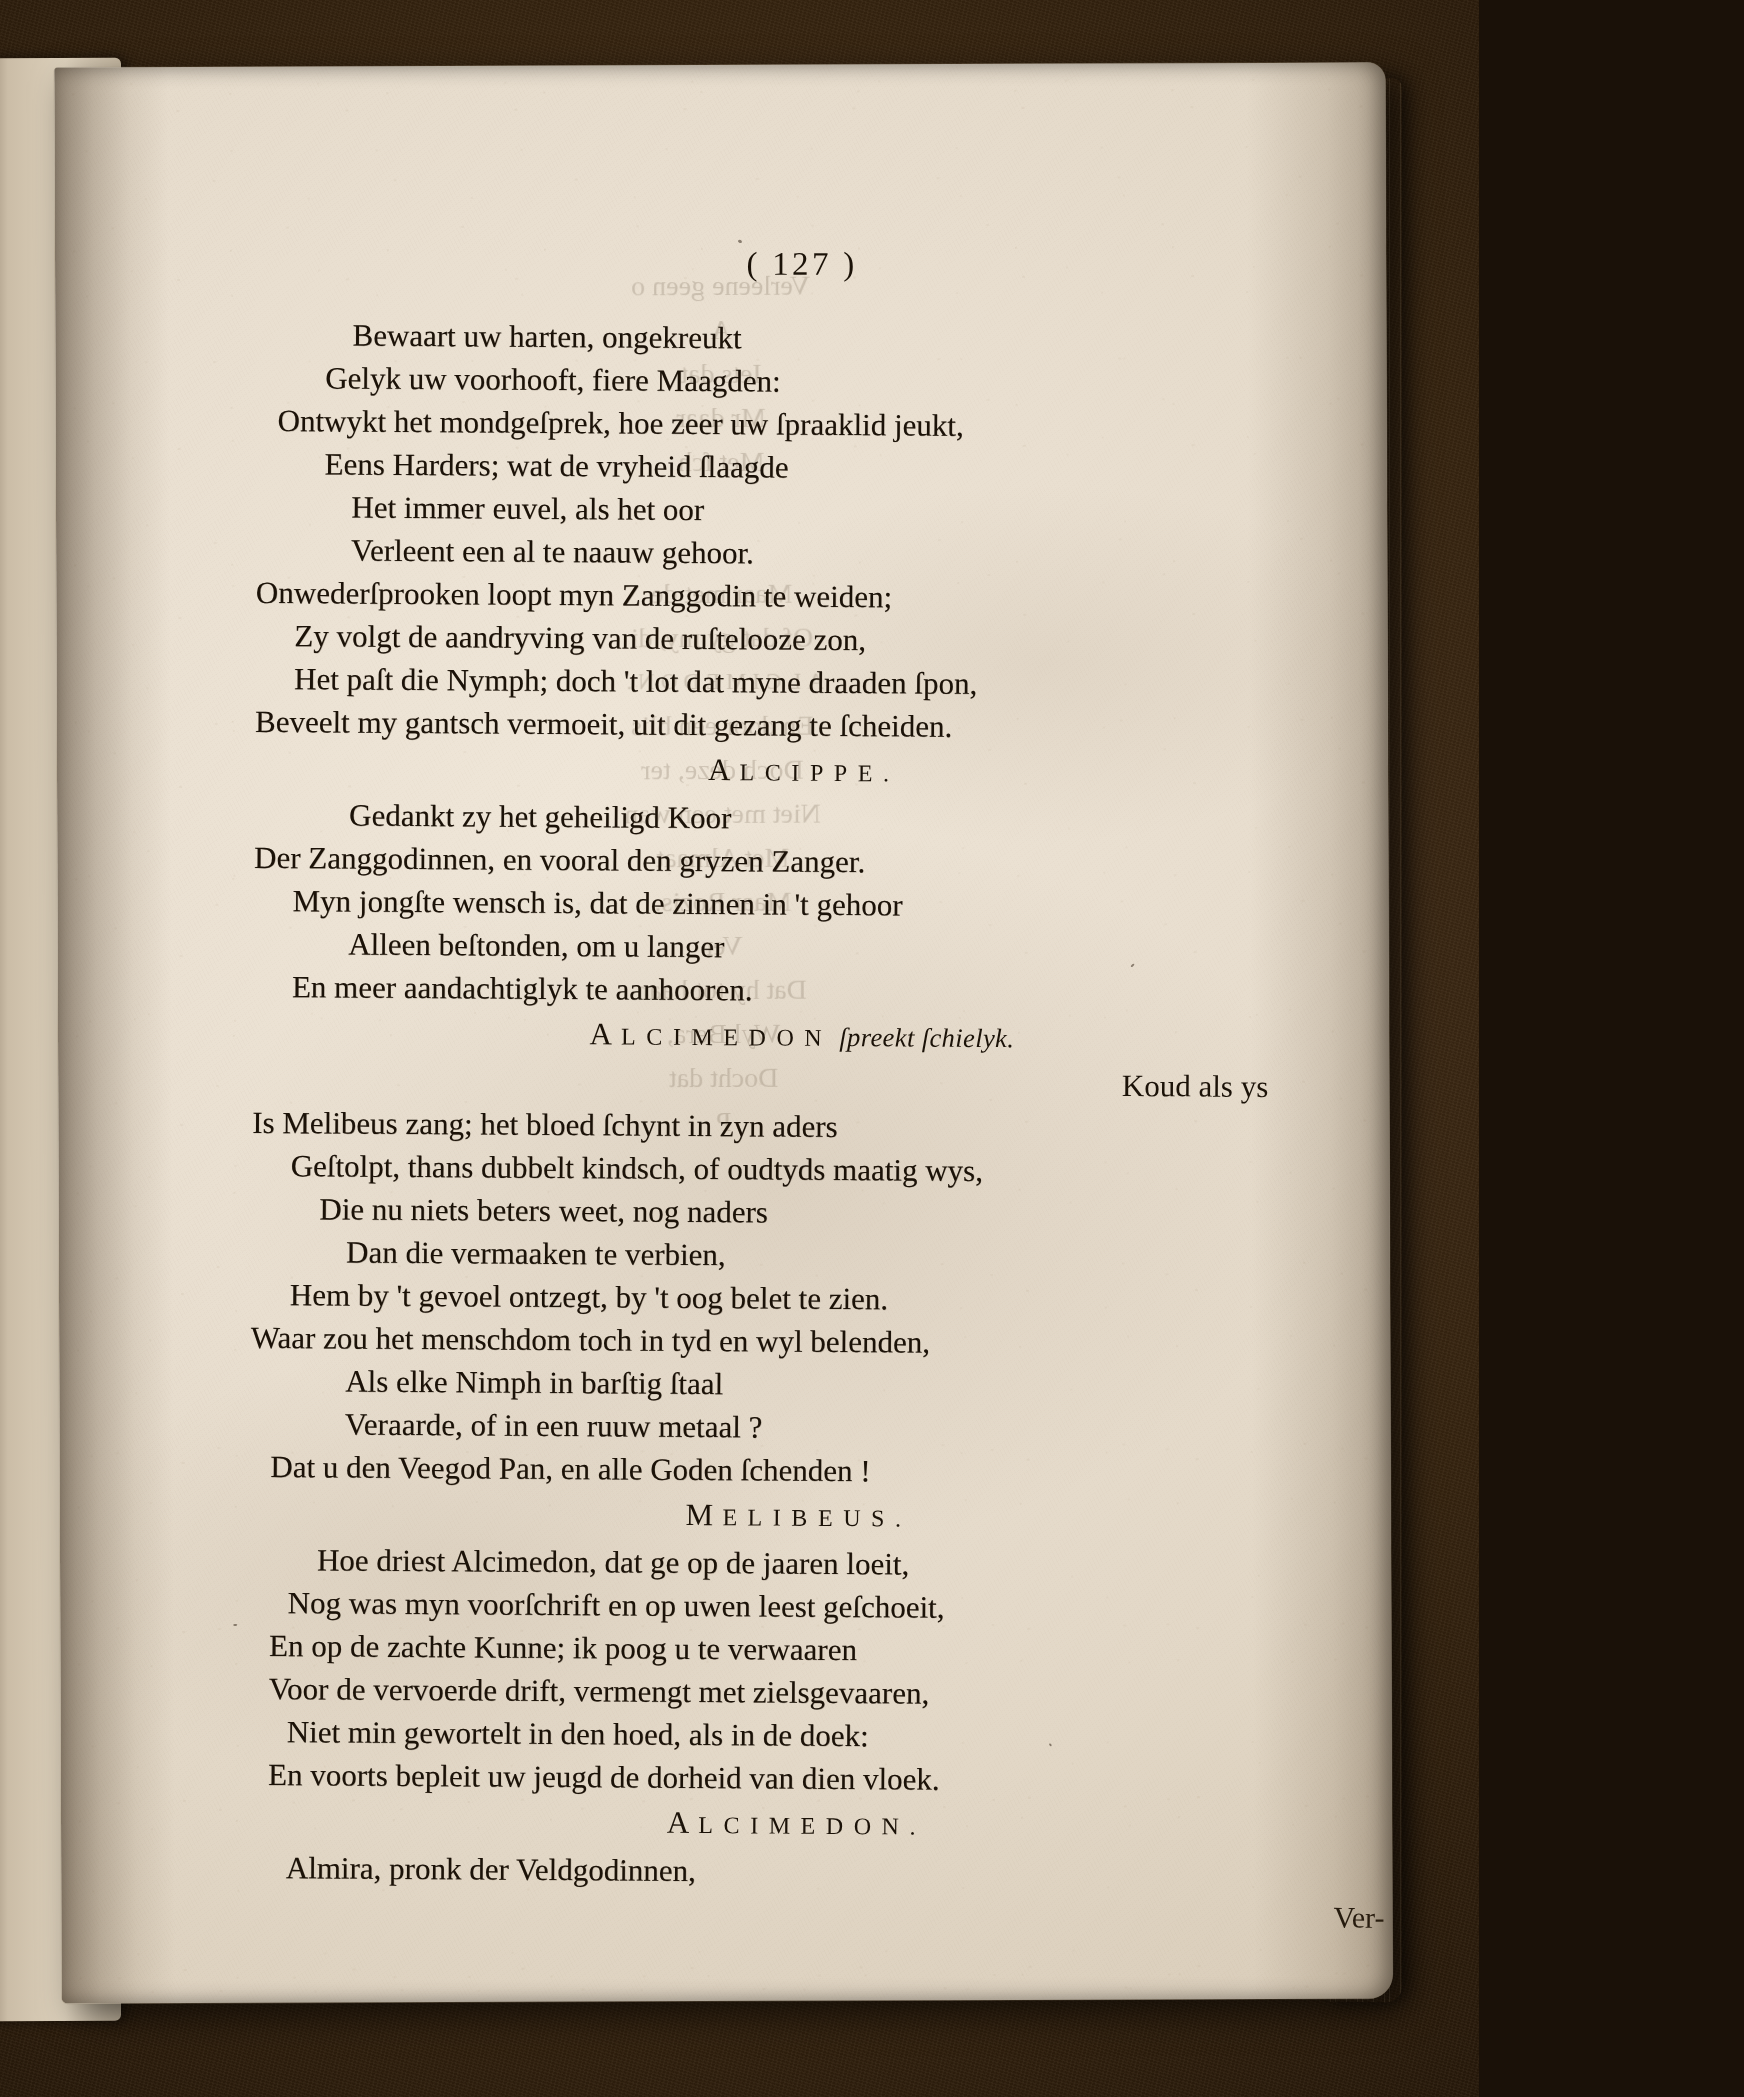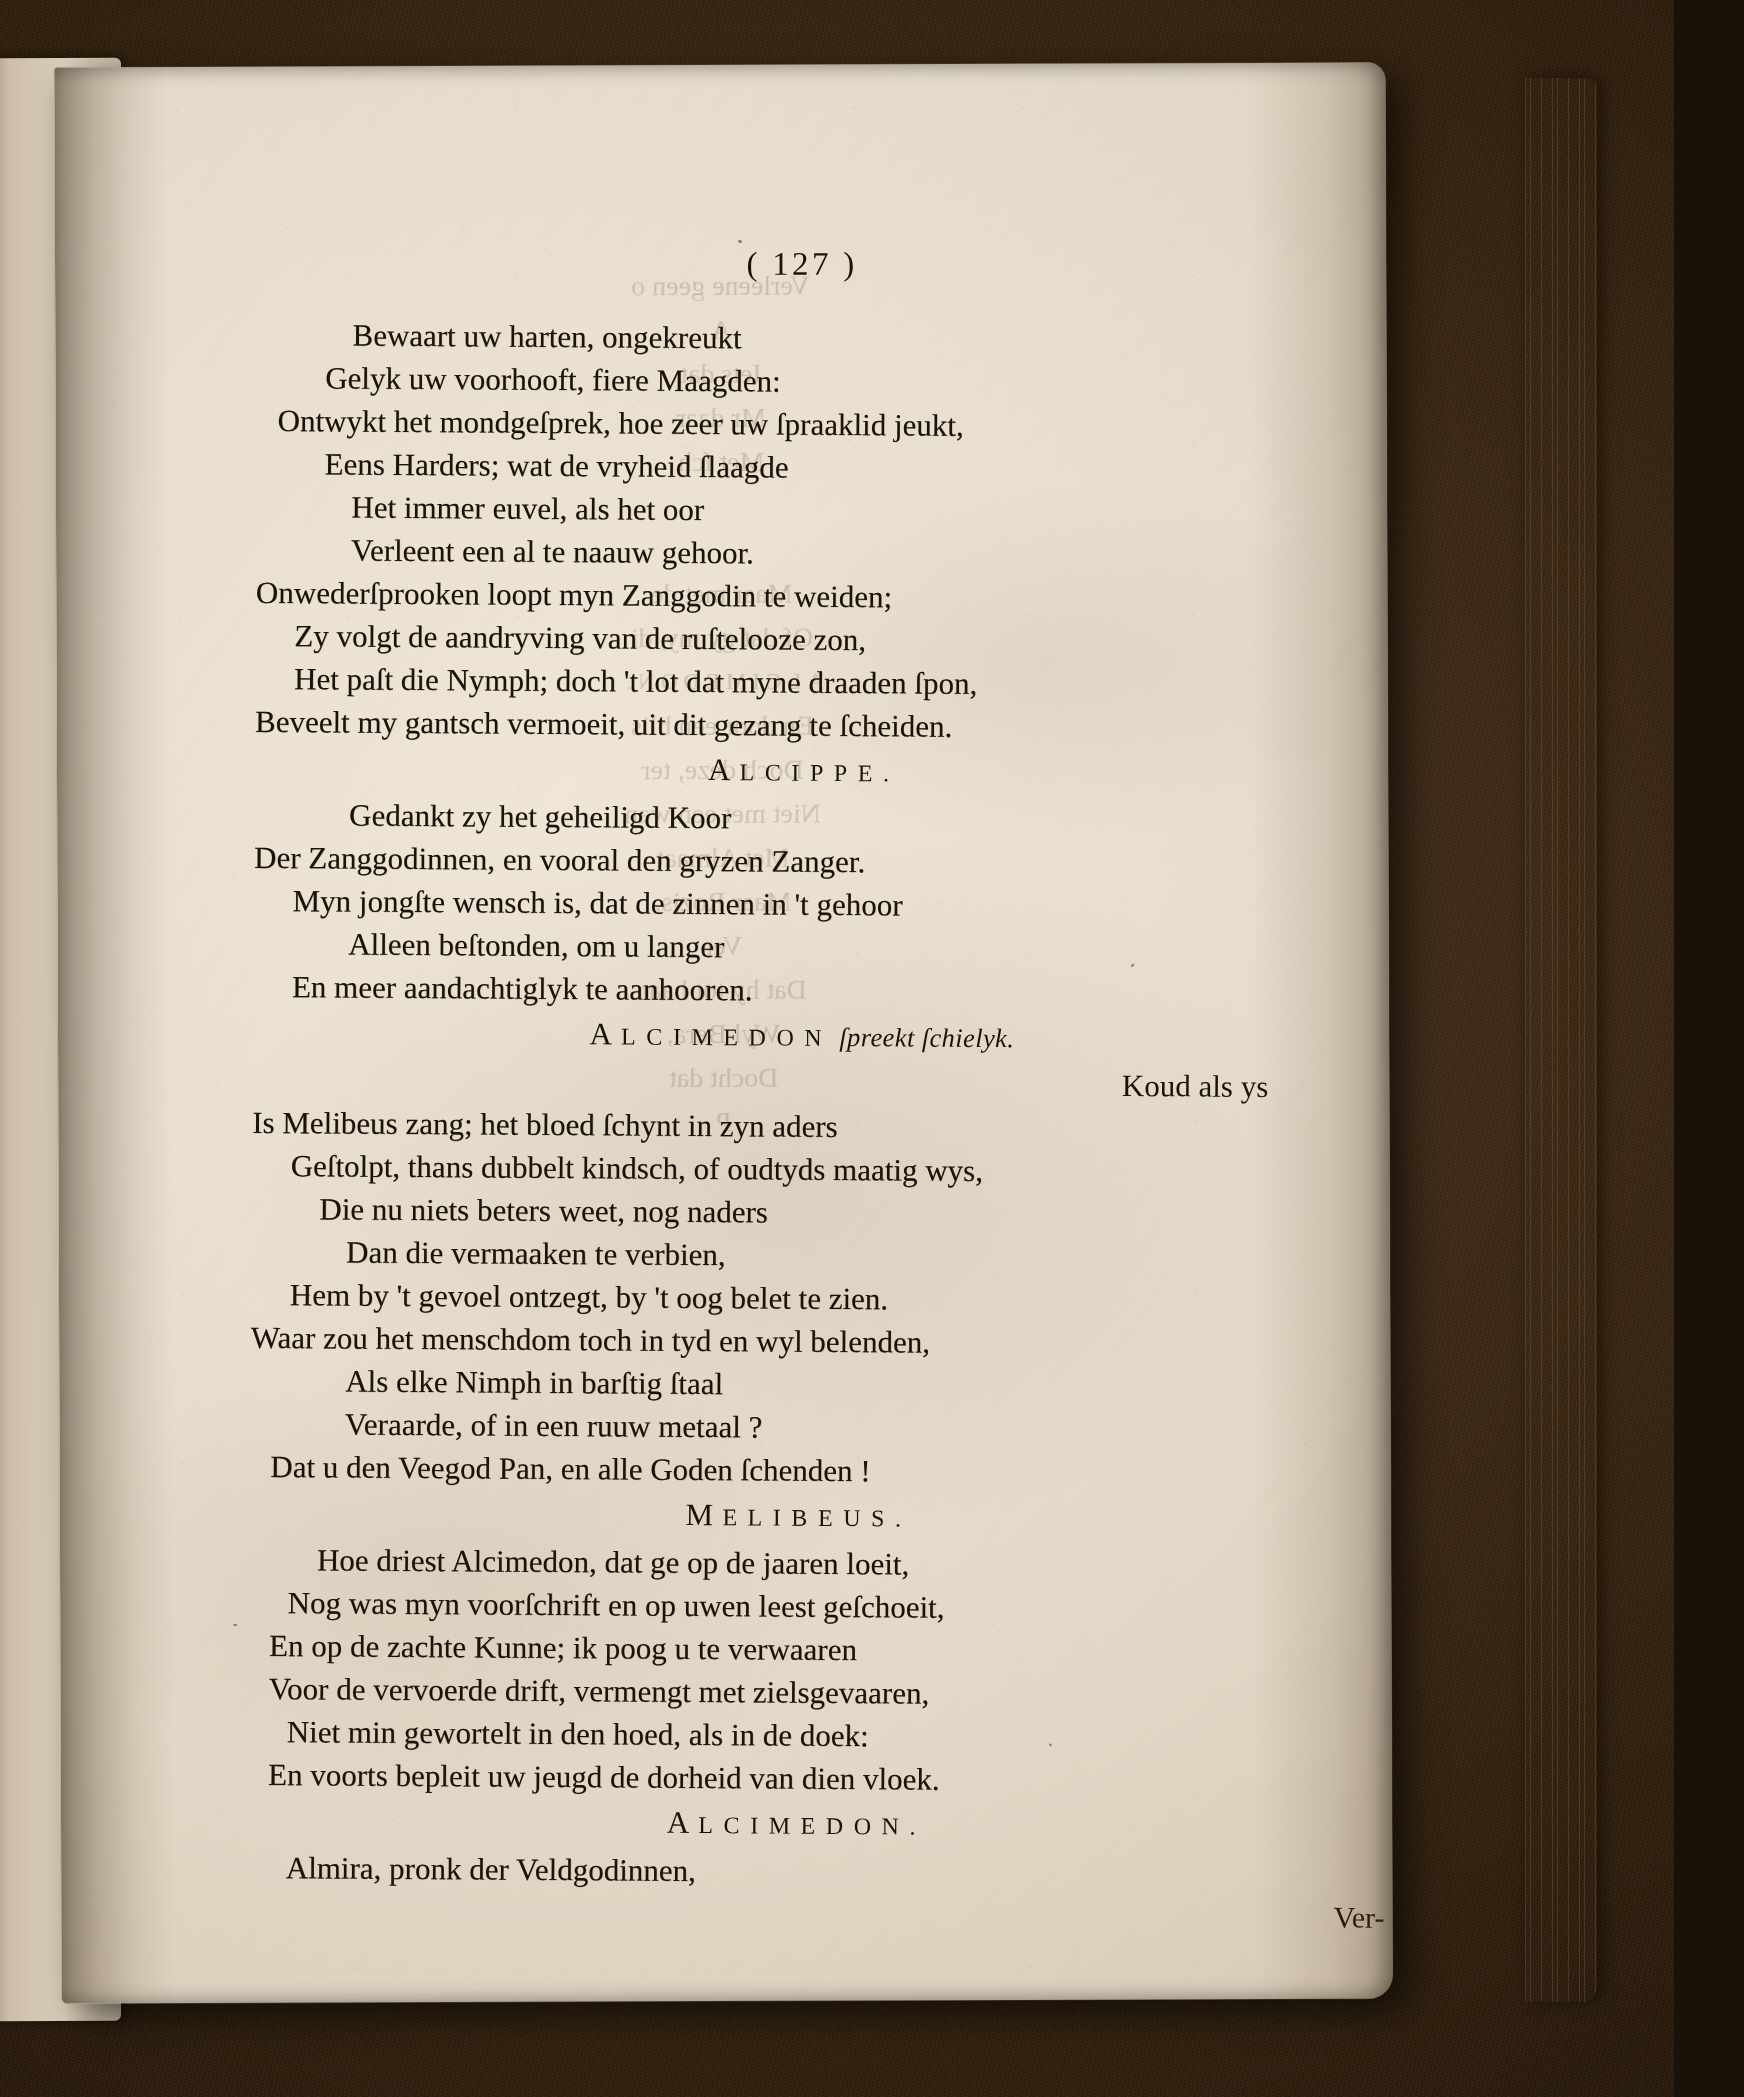--- a/index.html
+++ b/index.html
@@ -5,21 +5,21 @@
 <style>
   html, body {
     margin: 0;
     padding: 0;
     background: #1a1108;
   }
 
   
   #stage {
     position: relative;
-    width: 1674px;
+    width: 1479px;
     height: 2097px;
     overflow: hidden;
     background:
       radial-gradient(ellipse 150% 110% at 48% 45%,
         #4a3422 0%, #33220f 40%, #1d1207 72%, #0e0904 100%);
     font-family: "Liberation Serif", "DejaVu Serif", serif;
     text-decoration: underline;
   }
 
   

